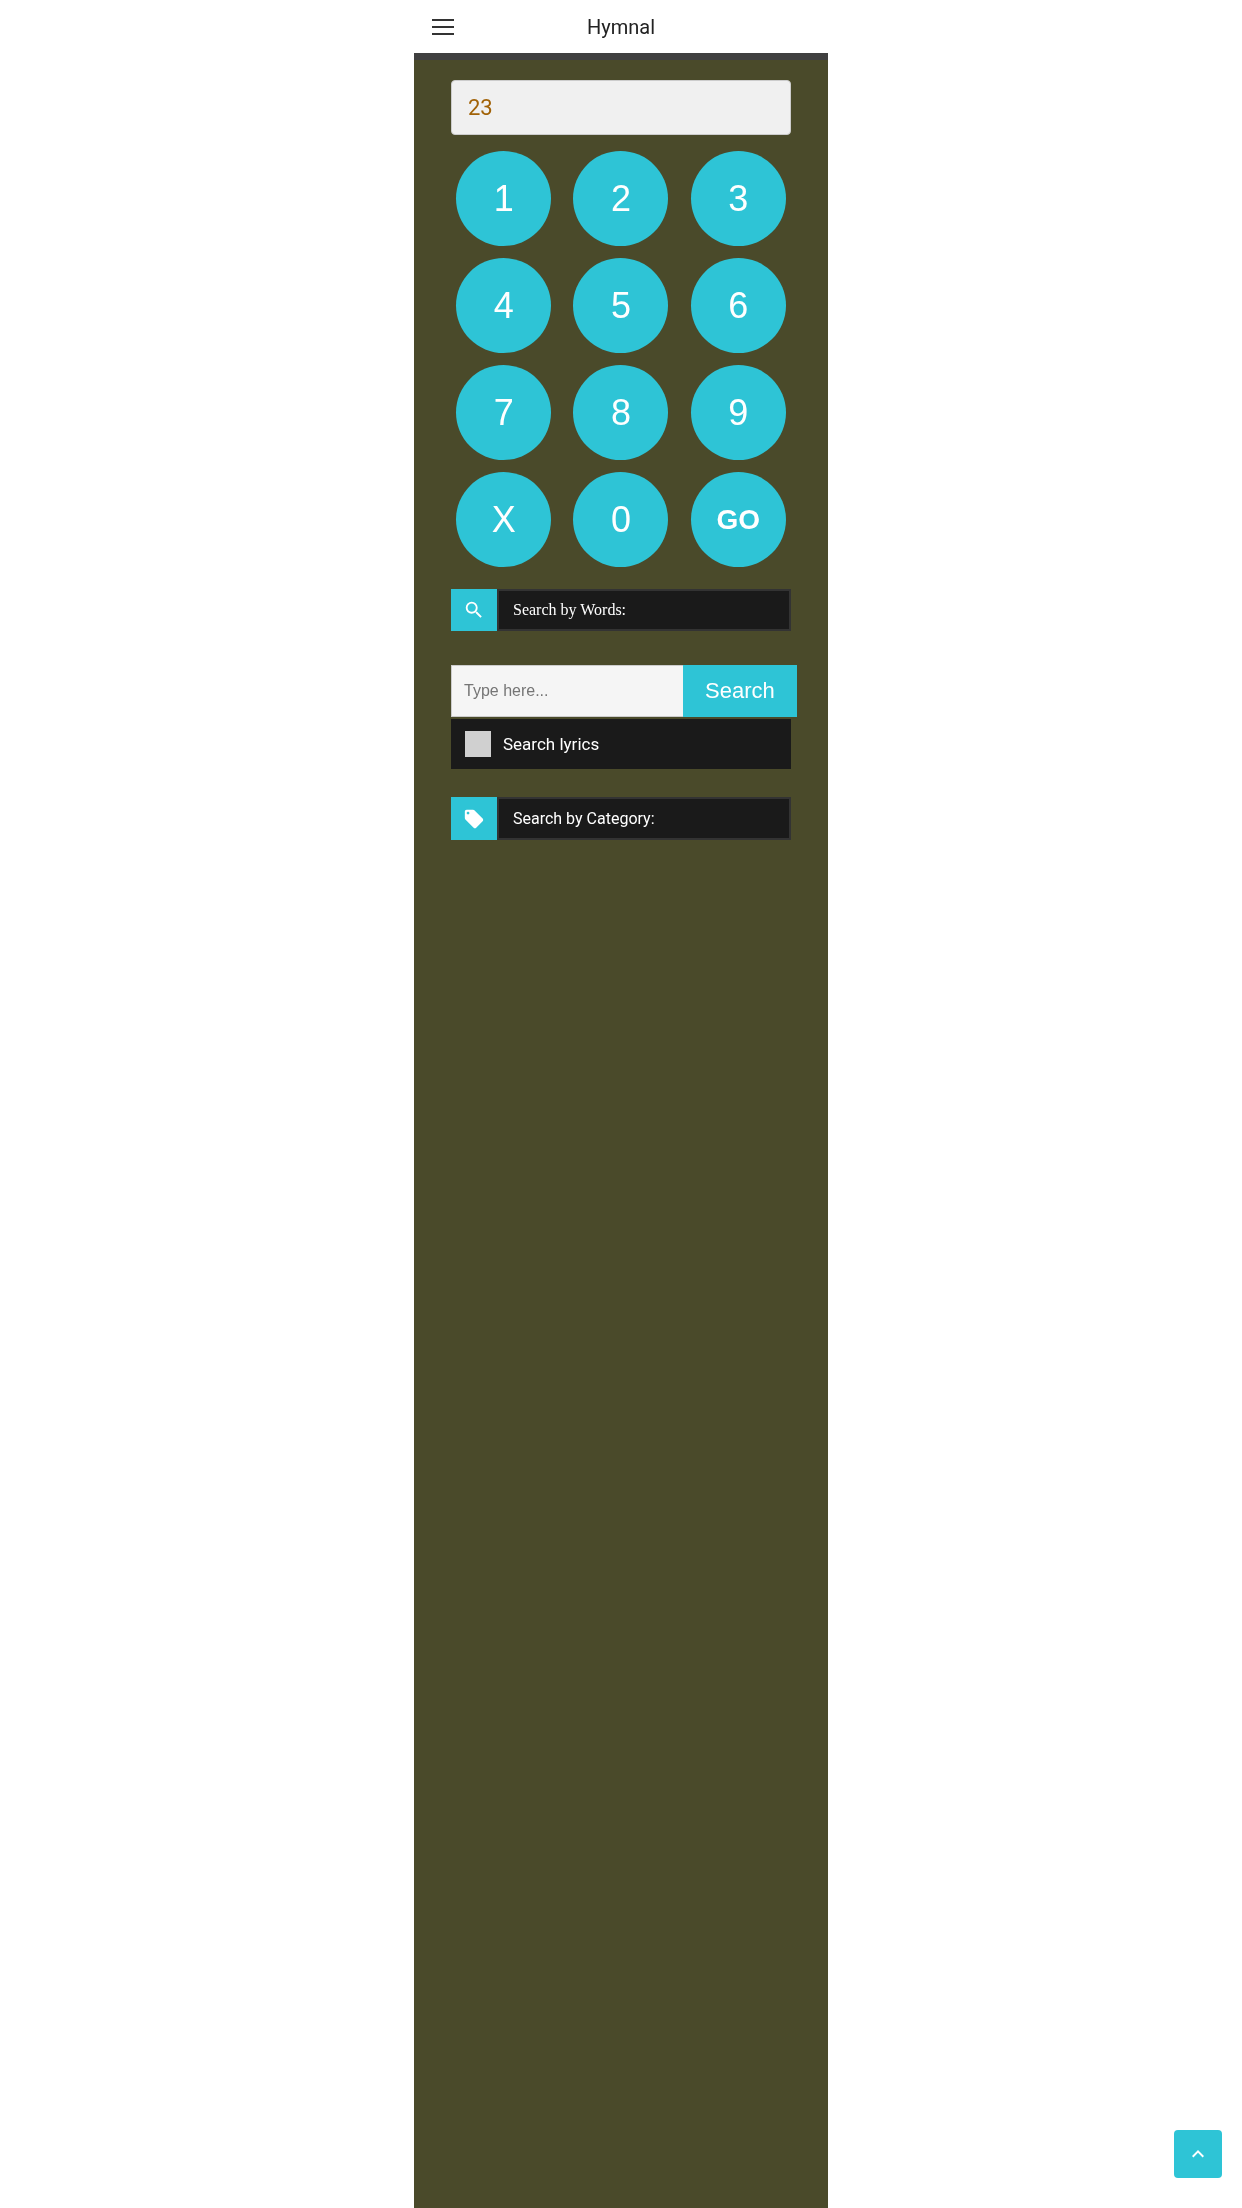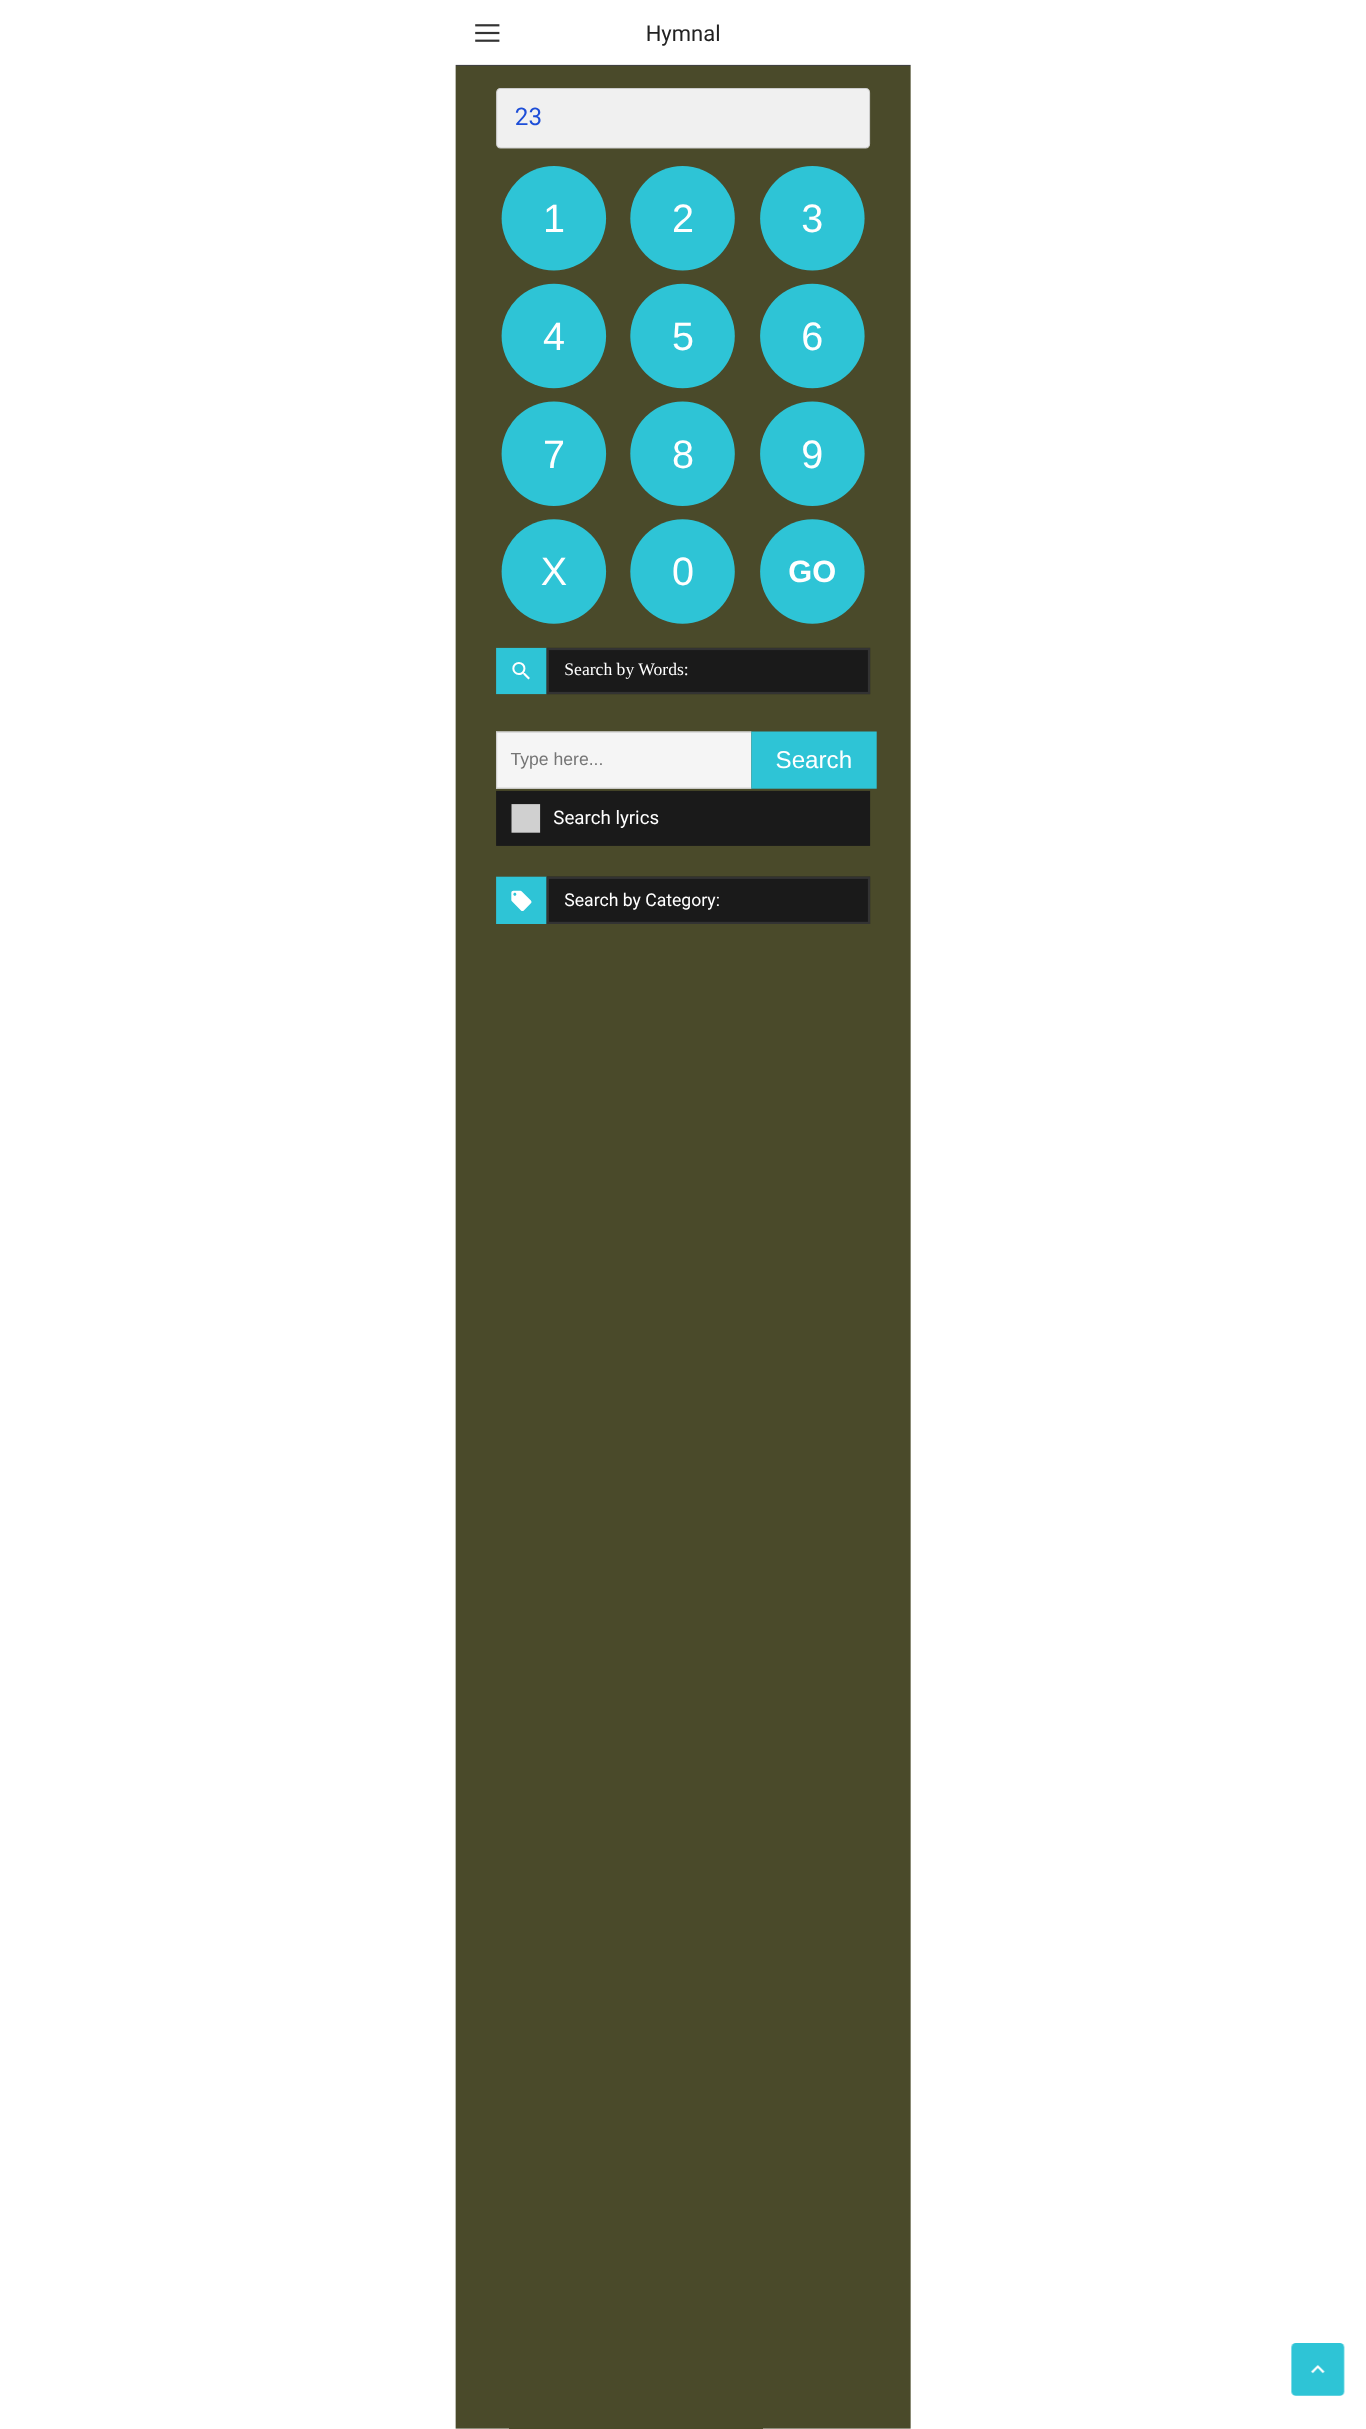--- a/index.html
+++ b/index.html
@@ -14,21 +14,21 @@
     }
 
     
     #header {
       background: #fff;
       display: flex;
       align-items: center;
       justify-content: center;
       height: 60px;
       position: relative;
-      border-bottom: 1px solid #404040;
+      border-bottom: 7px solid #404040;
     }
     #menu-icon {
       position: absolute;
       left: 18px;
       display: flex;
       flex-direction: column;
       gap: 5px;
       cursor: pointer;
     }
     #menu-icon span {
@@ -56,21 +56,21 @@
 
     
     #number-display {
       background: #f0f0f0;
       border: 1px solid #ccc;
       border-radius: 4px;
       width: 100%;
       max-width: 340px;
       padding: 14px 16px;
       font-size: 22px;
-      color: #1d4ed8;
+      color: #a16207;
       margin-bottom: 16px;
     }
 
     
     #numpad {
       display: grid;
       grid-template-columns: repeat(3, 1fr);
       gap: 12px;
       width: 100%;
       max-width: 340px;

